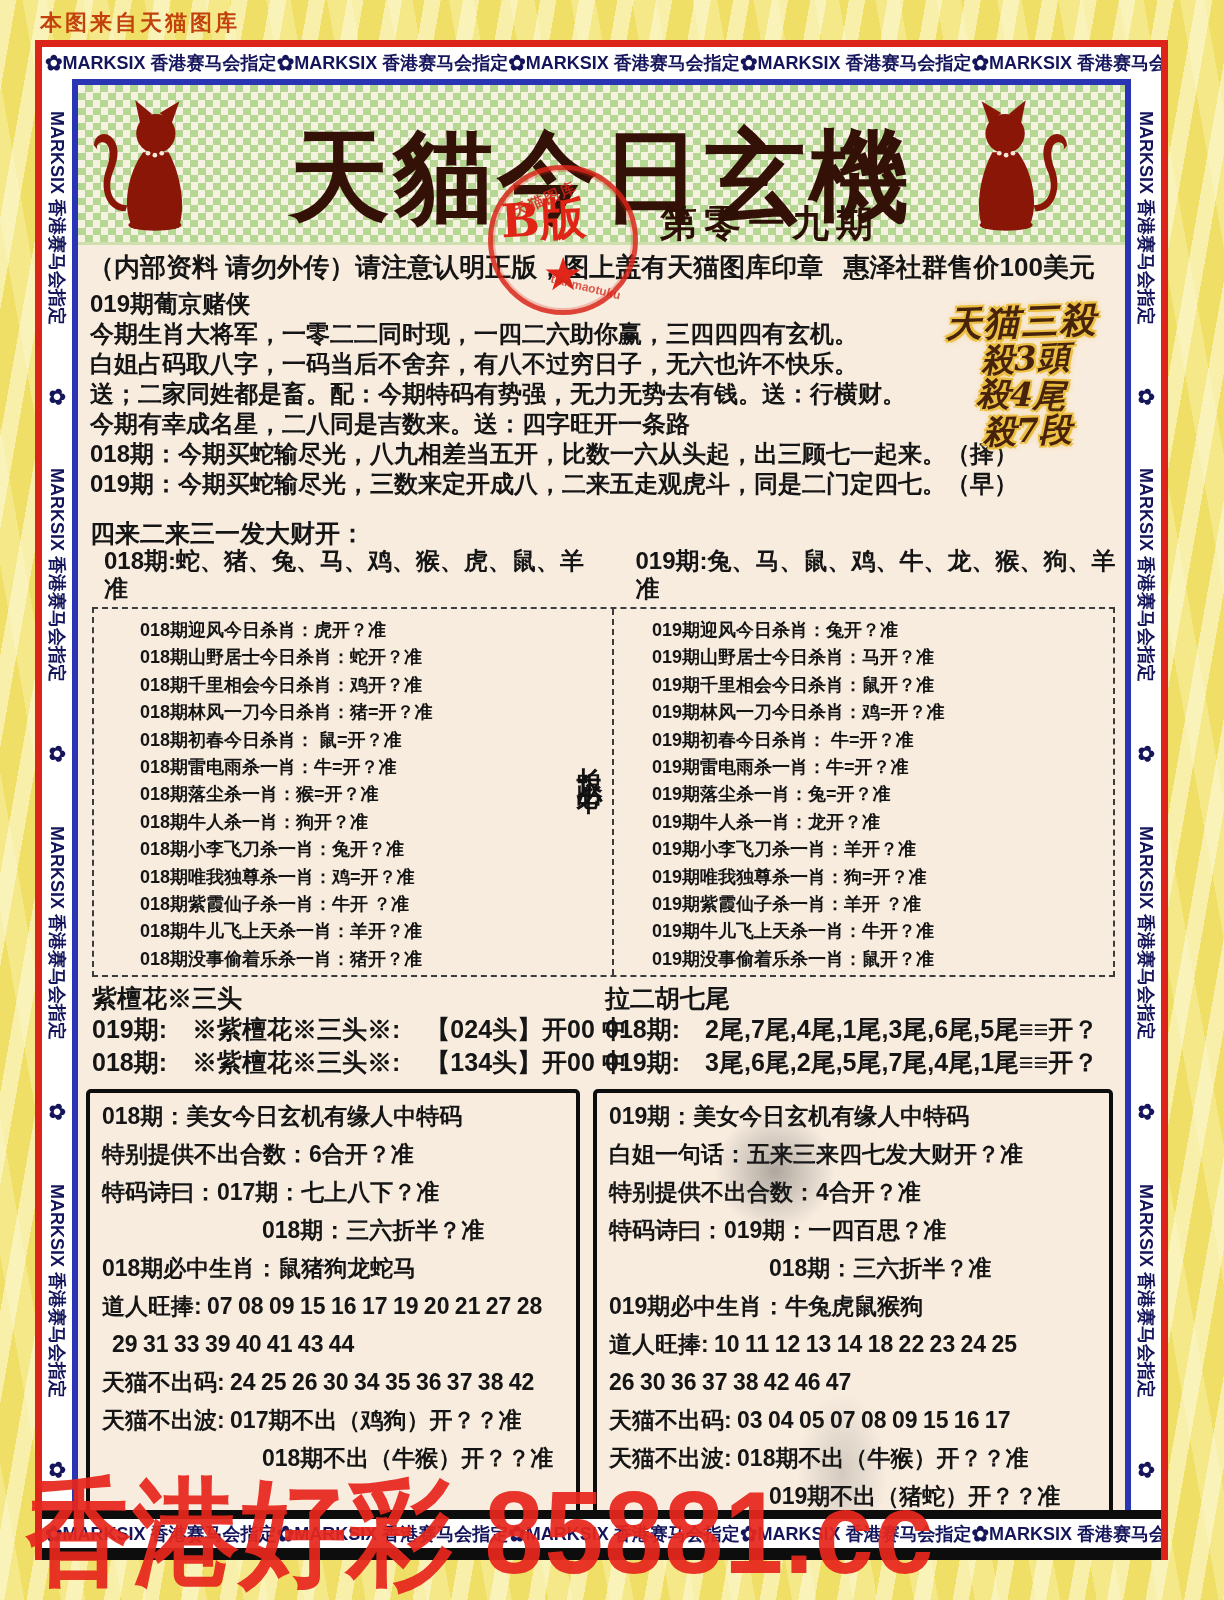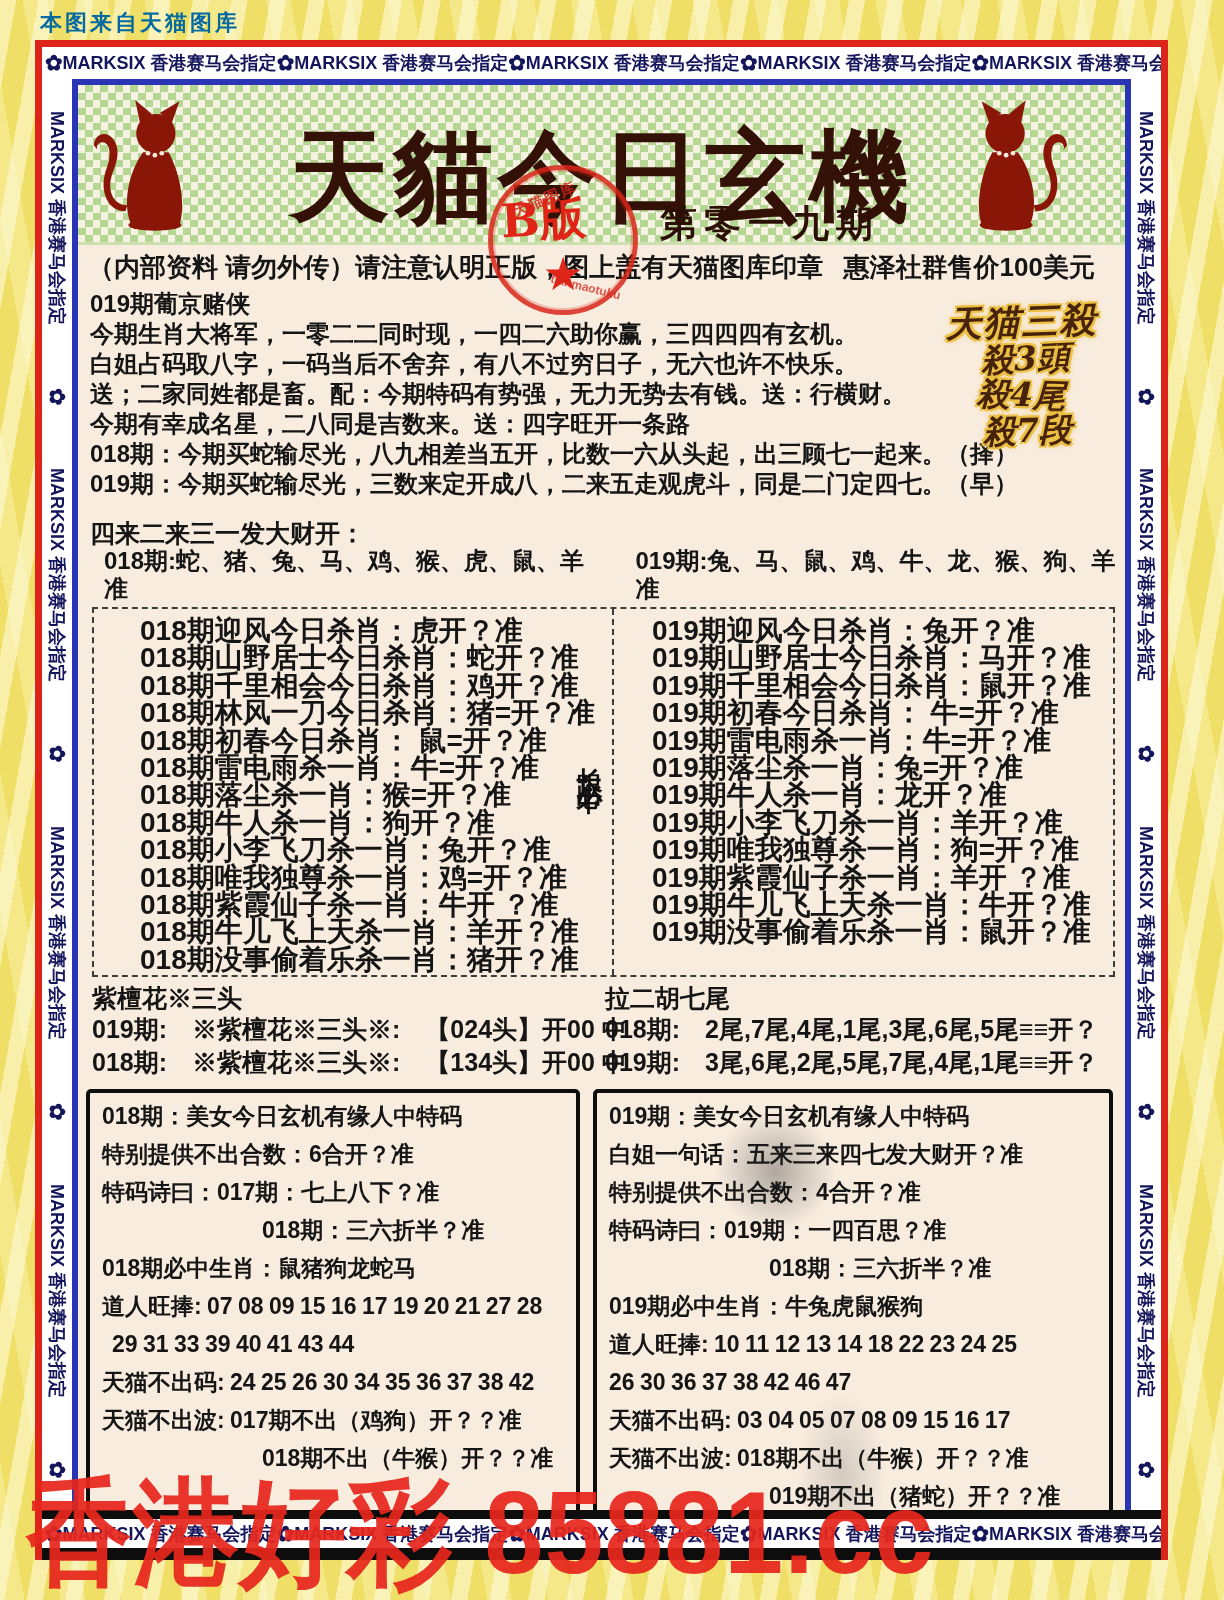--- a/index.html
+++ b/index.html
@@ -6,21 +6,21 @@
   html,body { width:1224px; height:1600px; }
   body {
     position:relative; overflow:hidden;
     font-family:"Liberation Sans", sans-serif;
     background:
       repeating-linear-gradient(100deg, rgba(255,252,225,.55) 0 16px, rgba(240,222,90,0) 16px 38px),
       repeating-linear-gradient(80deg, rgba(250,243,180,.45) 0 24px, rgba(250,243,180,0) 24px 60px),
       #f0df66;
   }
   .wm-top { position:absolute; left:40px; top:8px; font-size:22px; font-weight:bold;
-    color:#0369a1; letter-spacing:3px; z-index:2; }
+    color:#c2410c; letter-spacing:3px; z-index:2; }
   .wm-bottom { position:absolute; left:26px; top:1462px; z-index:60;
     font-size:106px; font-weight:bold; color:#e7271d; letter-spacing:1px;
     transform:scaleY(1.1); opacity:.93; white-space:nowrap; }
 
   .outer { position:absolute; left:35px; top:40px; width:1133px; height:1520px;
     background:#fff; border:7px solid #dd241b; border-bottom:none; z-index:5; }
 
   .strip-h { position:absolute; left:0; right:0; height:32px; background:#fff;
     display:flex; align-items:center; justify-content:space-between; padding:0 3px;
     color:#15155c; font-weight:bold; font-size:18px; white-space:nowrap; overflow:hidden; }
@@ -81,21 +81,21 @@
   .sansha-line.r1 { transform:rotate(-3deg) translateX(4px); }
   .sansha-line.r2 { transform:rotate(2deg); }
   .sansha-line.r3 { transform:rotate(-2deg) translateX(6px); }
 
   .jiuxiao { margin-top:20px; padding-left:12px; font-weight:bold; }
   .jiuxiao-heading { font-size:25px; line-height:28px; }
   .jiuxiao-row { display:flex; gap:42px; font-size:24px; line-height:28px; padding-left:14px; }
 
   .killbox { position:relative; margin:4px 10px 0 14px; height:370px;
     border:2px dashed #3c3c3c; display:flex; }
-  .kb-col { padding:8px 0 0 46px; font-size:28px; font-weight:600; }
+  .kb-col { padding:8px 0 0 46px; font-size:18px; font-weight:600; }
   .kb-col.leftcol { width:518px; }
   .kb-col.rightcol { flex:1; border-left:2px dashed #3c3c3c; padding-left:38px; }
   .kb-row { line-height:27.4px; white-space:nowrap; }
   .kb-mid { position:absolute; left:484px; top:138px; width:30px; z-index:3;
     writing-mode:vertical-rl; text-orientation:upright;
     font-size:26px; font-weight:bold; letter-spacing:7px; color:#111; }
 
   .flower-row { display:flex; margin:6px 10px 0 14px; font-weight:bold; }
   .fcol-left { width:505px; }
   .fcol-right { flex:1; padding-left:8px; }
@@ -257,20 +257,21 @@
         <div class="kb-row">018期小李飞刀杀一肖：兔开？准</div>
         <div class="kb-row">018期唯我独尊杀一肖：鸡=开？准</div>
         <div class="kb-row">018期紫霞仙子杀一肖：牛开 ？准</div>
         <div class="kb-row">018期牛儿飞上天杀一肖：羊开？准</div>
         <div class="kb-row">018期没事偷着乐杀一肖：猪开？准</div>
       </div>
       <div class="kb-col rightcol">
         <div class="kb-row">019期迎风今日杀肖：兔开？准</div>
         <div class="kb-row">019期山野居士今日杀肖：马开？准</div>
         <div class="kb-row">019期千里相会今日杀肖：鼠开？准</div>
+        <div class="kb-row">019期林风一刀今日杀肖：鸡=开？准</div>
         <div class="kb-row">019期初春今日杀肖： 牛=开？准</div>
         <div class="kb-row">019期雷电雨杀一肖：牛=开？准</div>
         <div class="kb-row">019期落尘杀一肖：兔=开？准</div>
         <div class="kb-row">019期牛人杀一肖：龙开？准</div>
         <div class="kb-row">019期小李飞刀杀一肖：羊开？准</div>
         <div class="kb-row">019期唯我独尊杀一肖：狗=开？准</div>
         <div class="kb-row">019期紫霞仙子杀一肖：羊开 ？准</div>
         <div class="kb-row">019期牛儿飞上天杀一肖：牛开？准</div>
         <div class="kb-row">019期没事偷着乐杀一肖：鼠开？准</div>
       </div>

